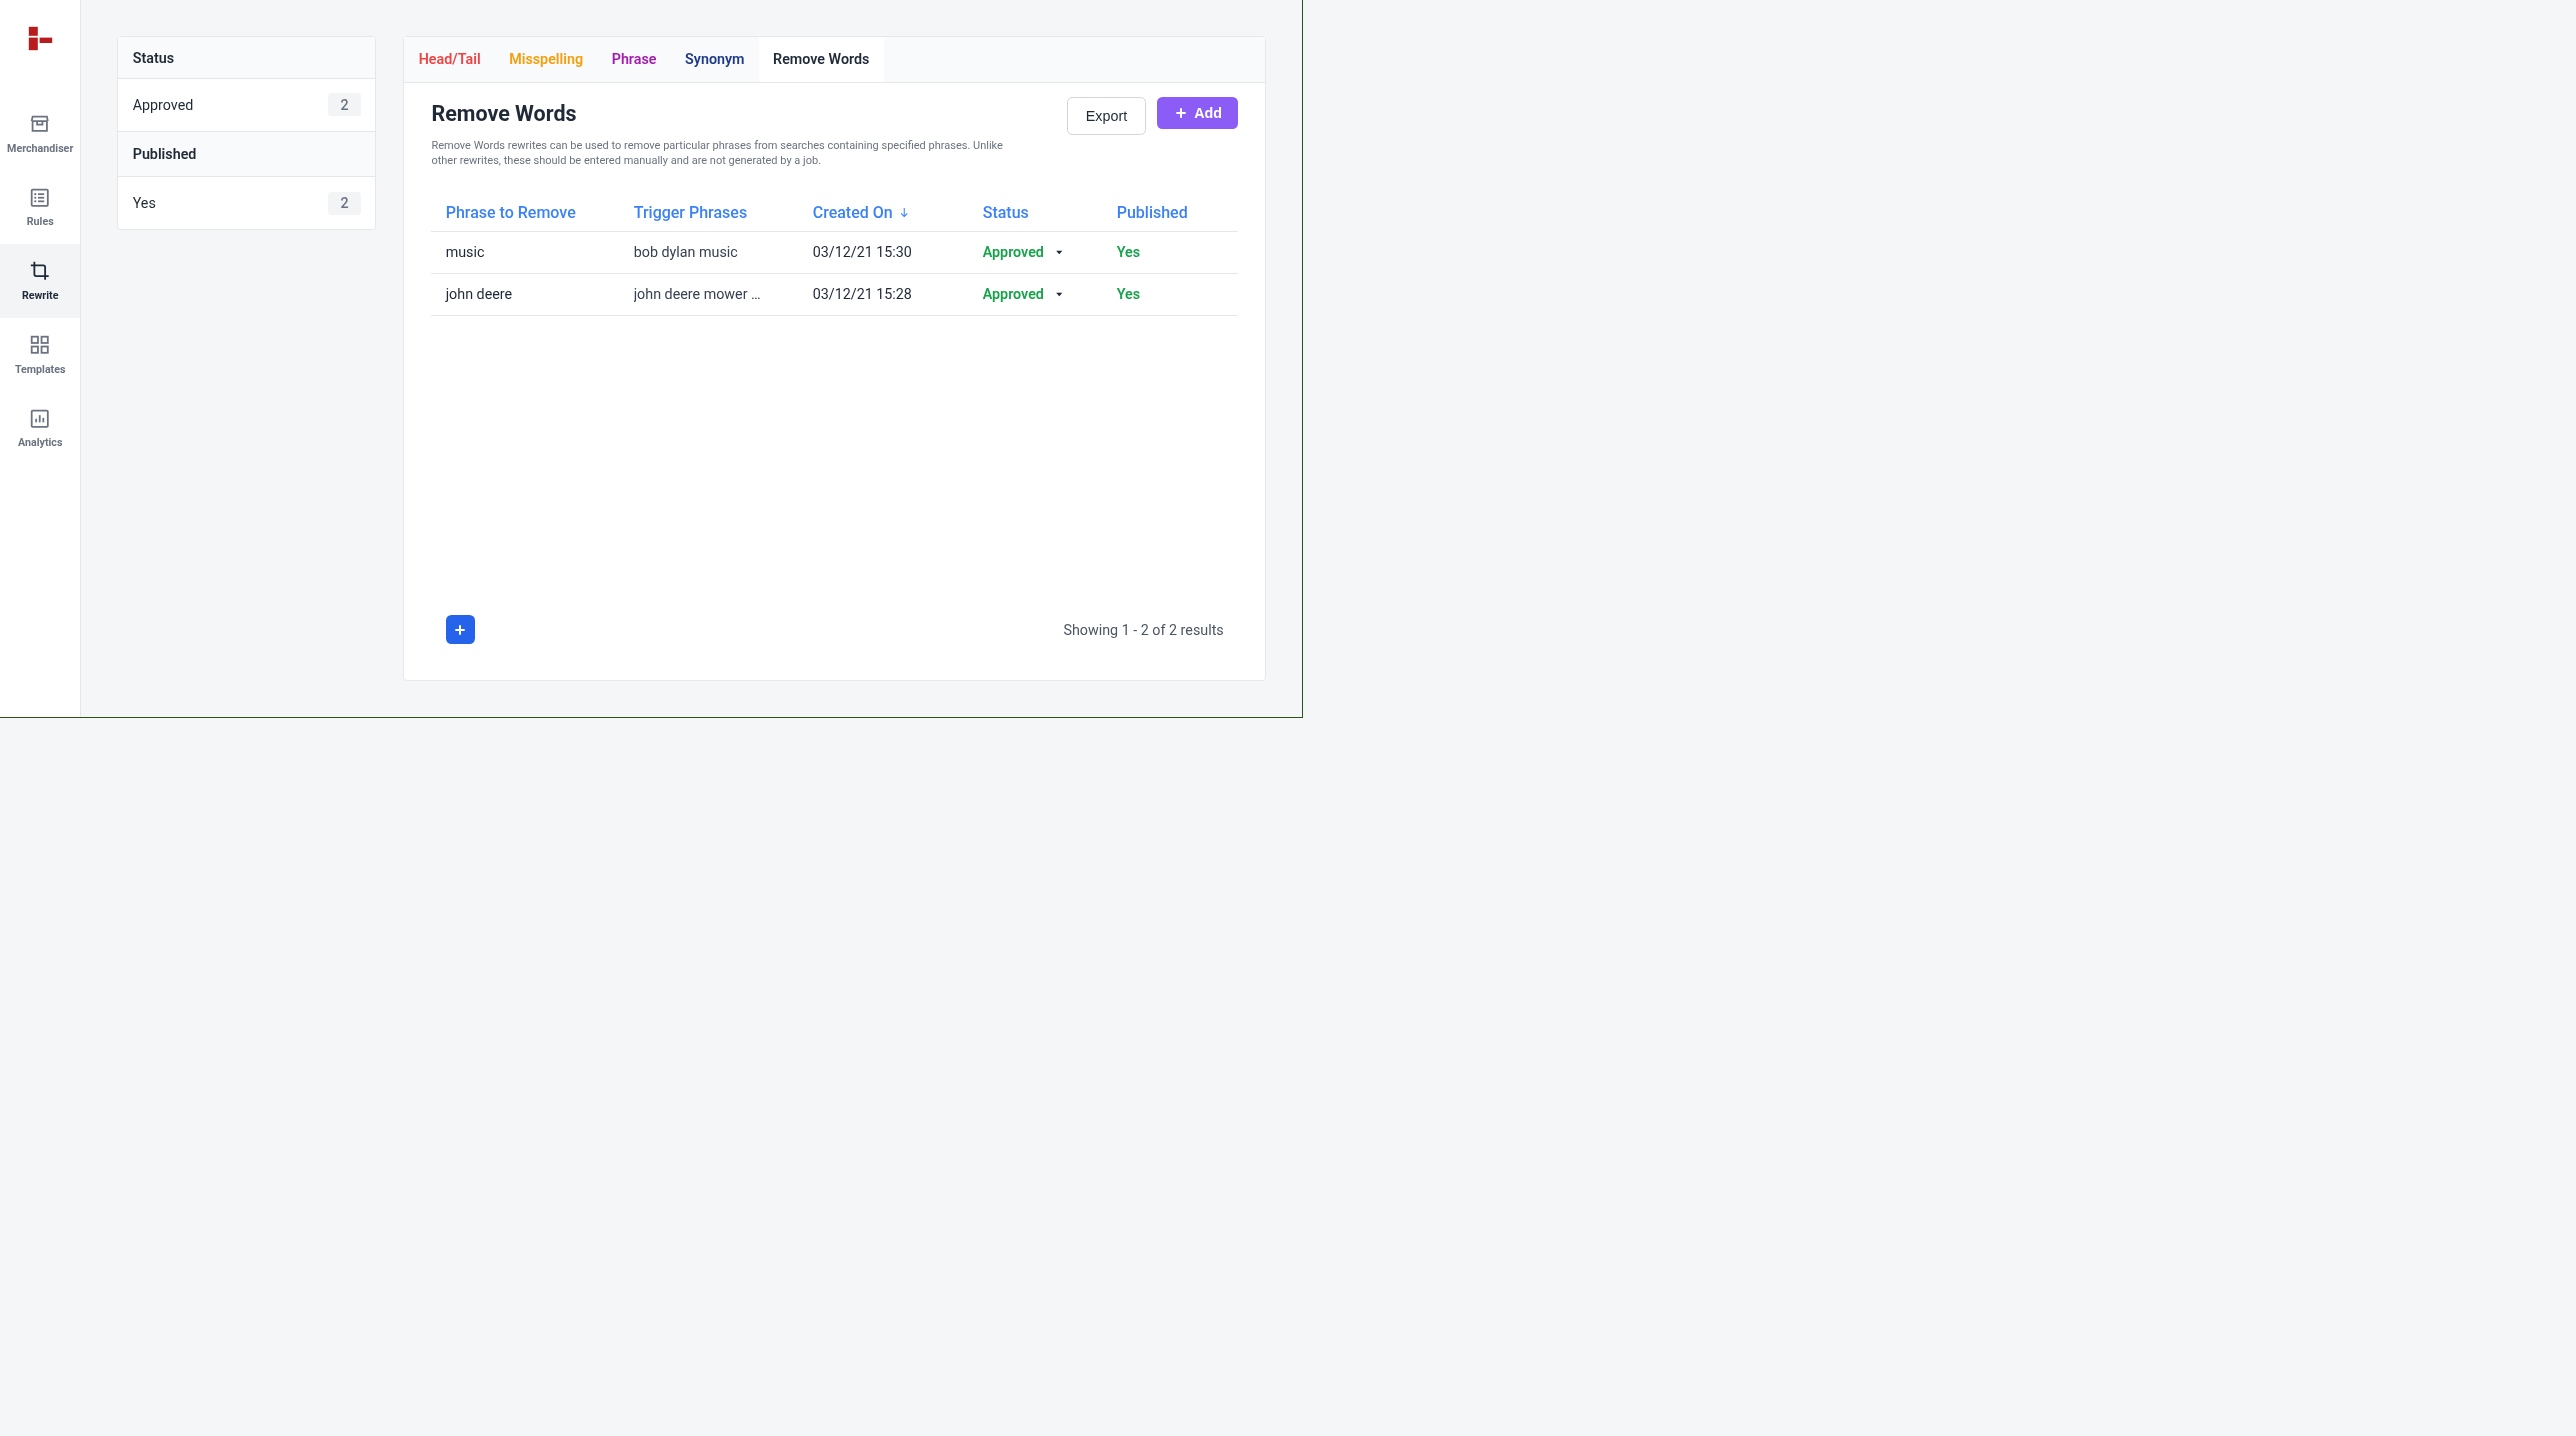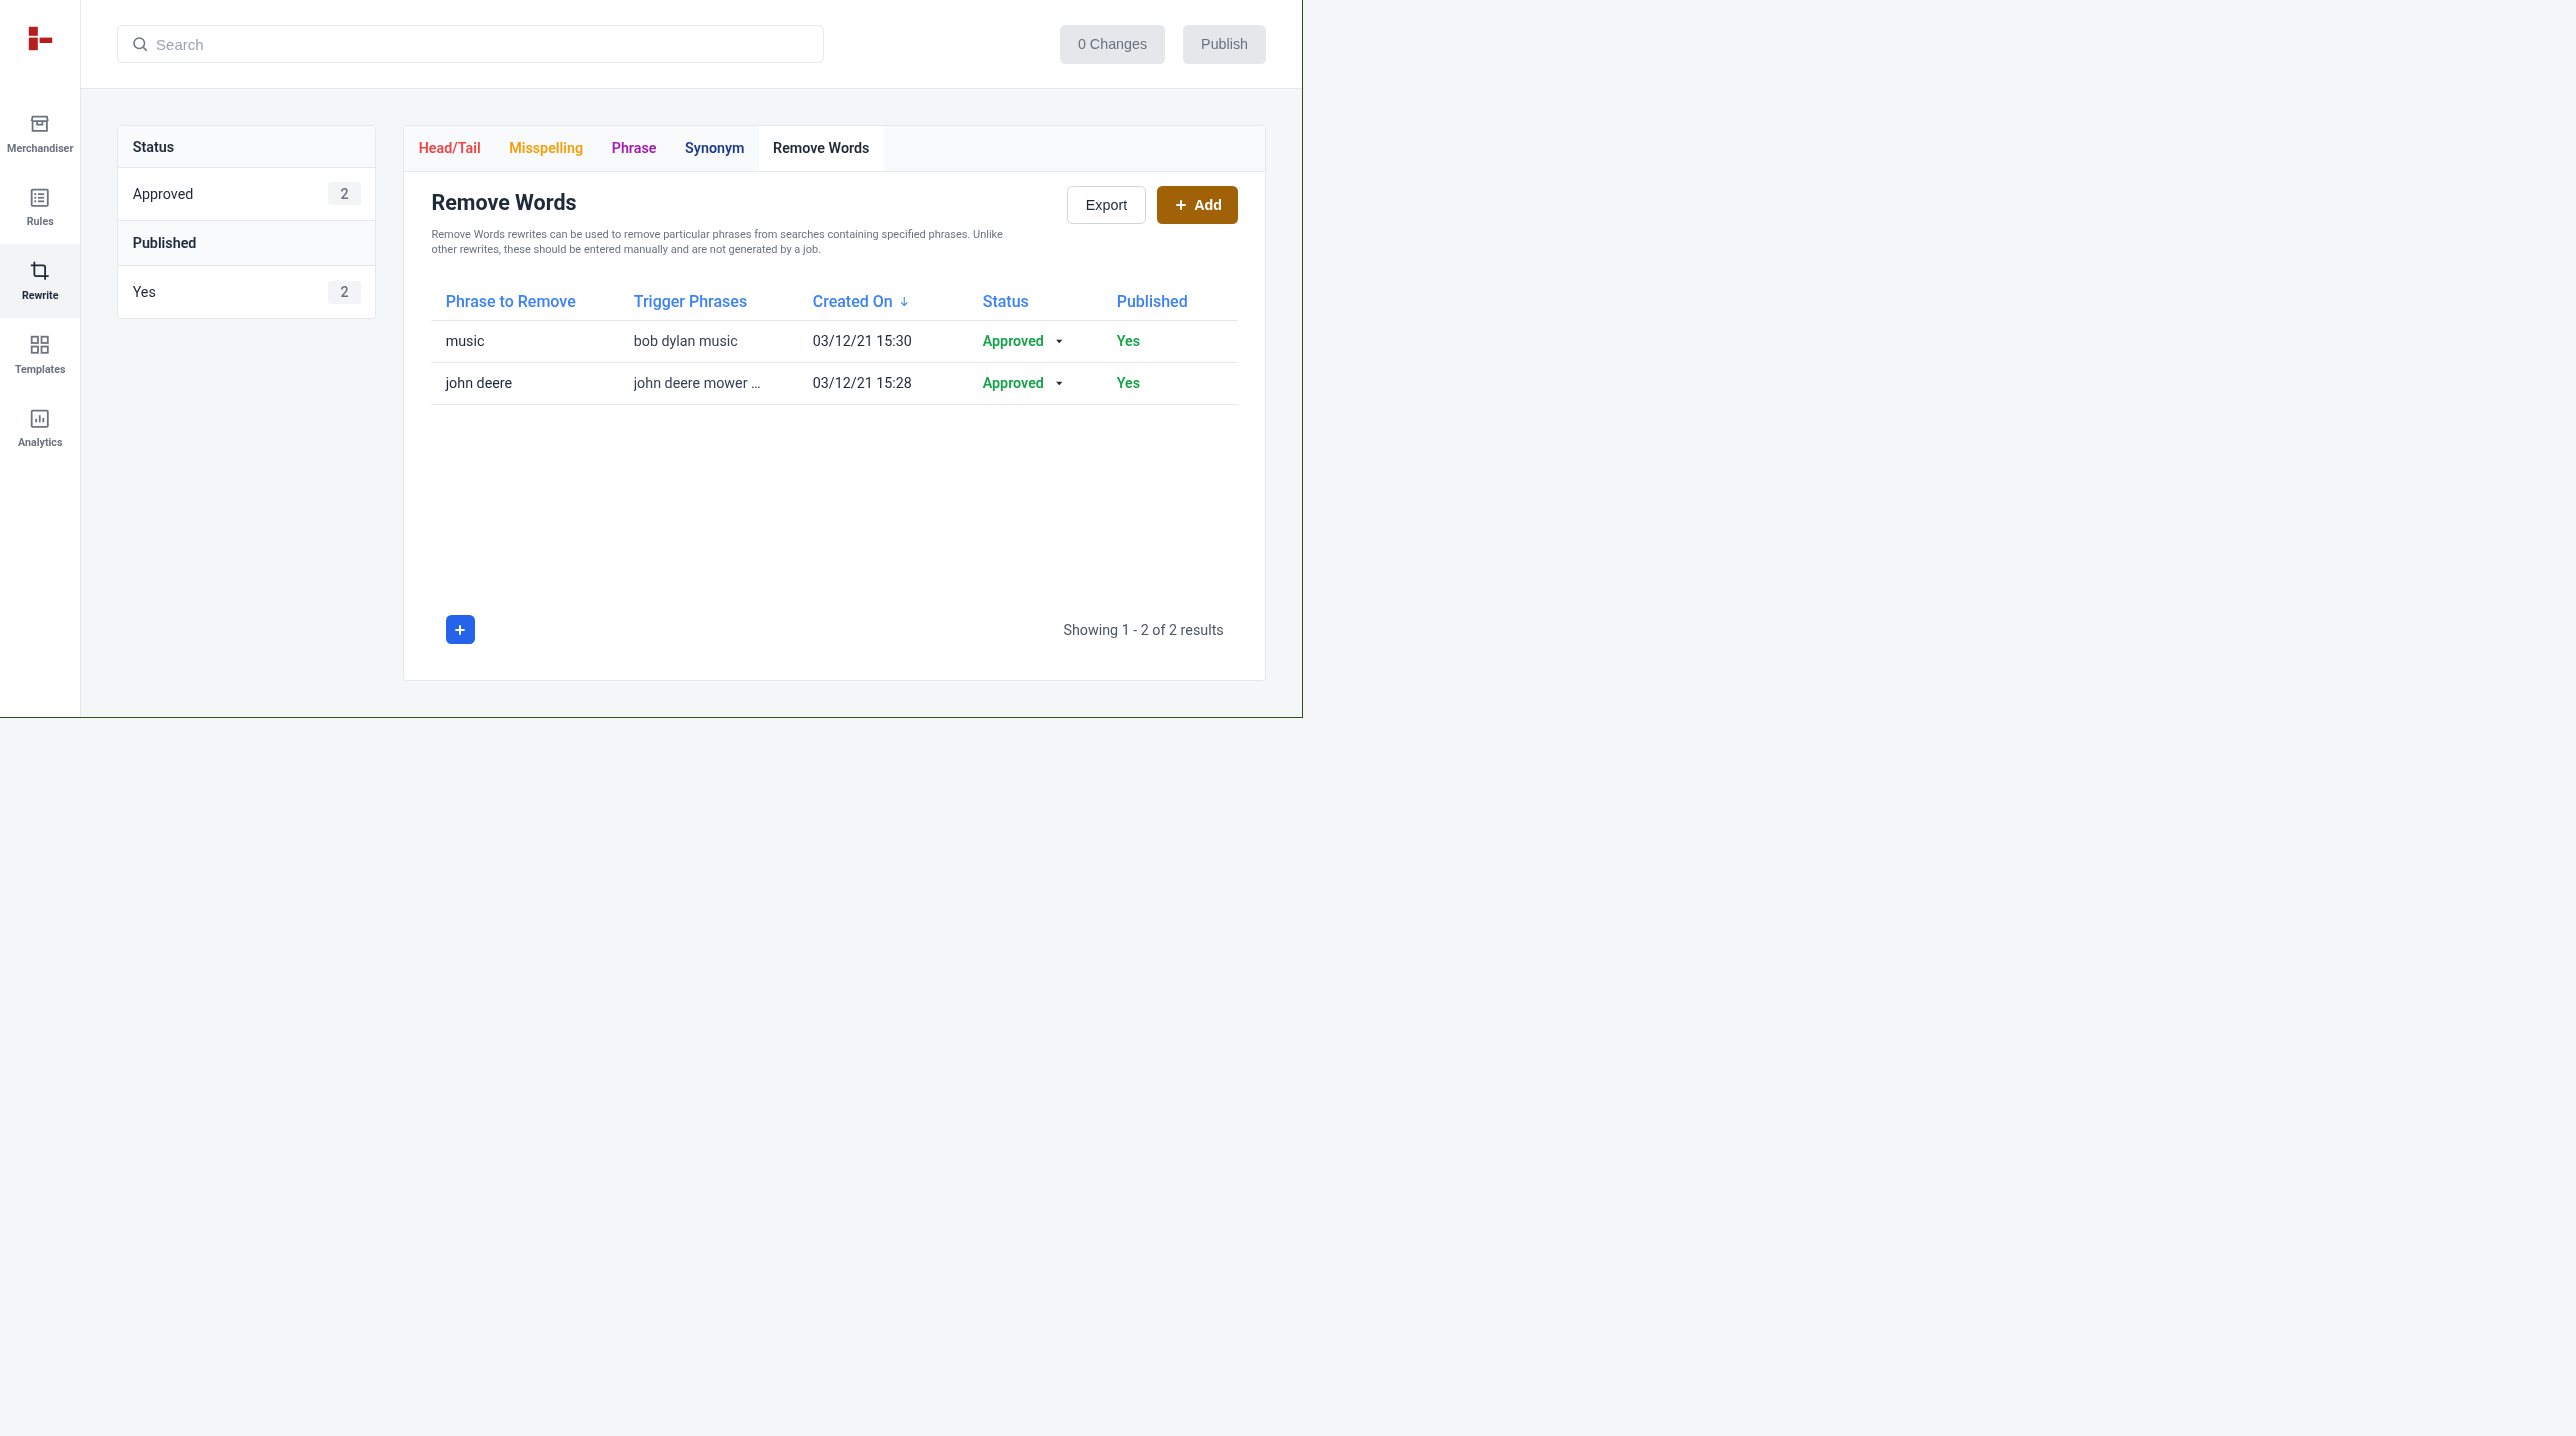--- a/index.html
+++ b/index.html
@@ -202,22 +202,22 @@
       background: #fff;
       border: 0.9px solid #d1d5db;
       border-radius: 5.4px;
       padding: 0 18px;
       font-size: 14.3px;
       font-weight: 500;
       color: #1f2937;
       cursor: pointer;
     }
     .btn-primary {
-      height: 38px;
-      background: #a16207;
+      height: 32px;
+      background: #8b5cf6;
       border: none;
       border-radius: 5.4px;
       padding: 0 16px;
       font-size: 14.3px;
       font-weight: 600;
       color: #fff;
       cursor: pointer;
       display: flex;
       align-items: center;
       gap: 5.4px;
@@ -353,32 +353,20 @@
         <line x1="8" y1="16" x2="8" y2="12"></line>
         <line x1="12" y1="16" x2="12" y2="8"></line>
         <line x1="16" y1="16" x2="16" y2="11"></line>
       </svg>
       <span class="nav-item-label">Analytics</span>
     </div>
   </div>
 
   <div class="main">
 
-    <div class="header">
-      <div class="search-box">
-        <svg viewBox="0 0 24 24" fill="none" stroke="currentColor" stroke-width="2">
-          <circle cx="11" cy="11" r="7"></circle>
-          <line x1="21" y1="21" x2="16.5" y2="16.5"></line>
-        </svg>
-        <input class="search-input" type="text" placeholder="Search" style="">
-      </div>
-      <div class="header-spacer"></div>
-      <button class="btn-grey">0 Changes</button>
-      <button class="btn-grey">Publish</button>
-    </div>
 
     <div class="content">
 
       <div class="left-panel">
         <div class="panel-header">Status</div>
         <div class="panel-row">
           <span>Approved</span>
           <span class="badge-count">2</span>
         </div>
         <div class="panel-row header-row">

